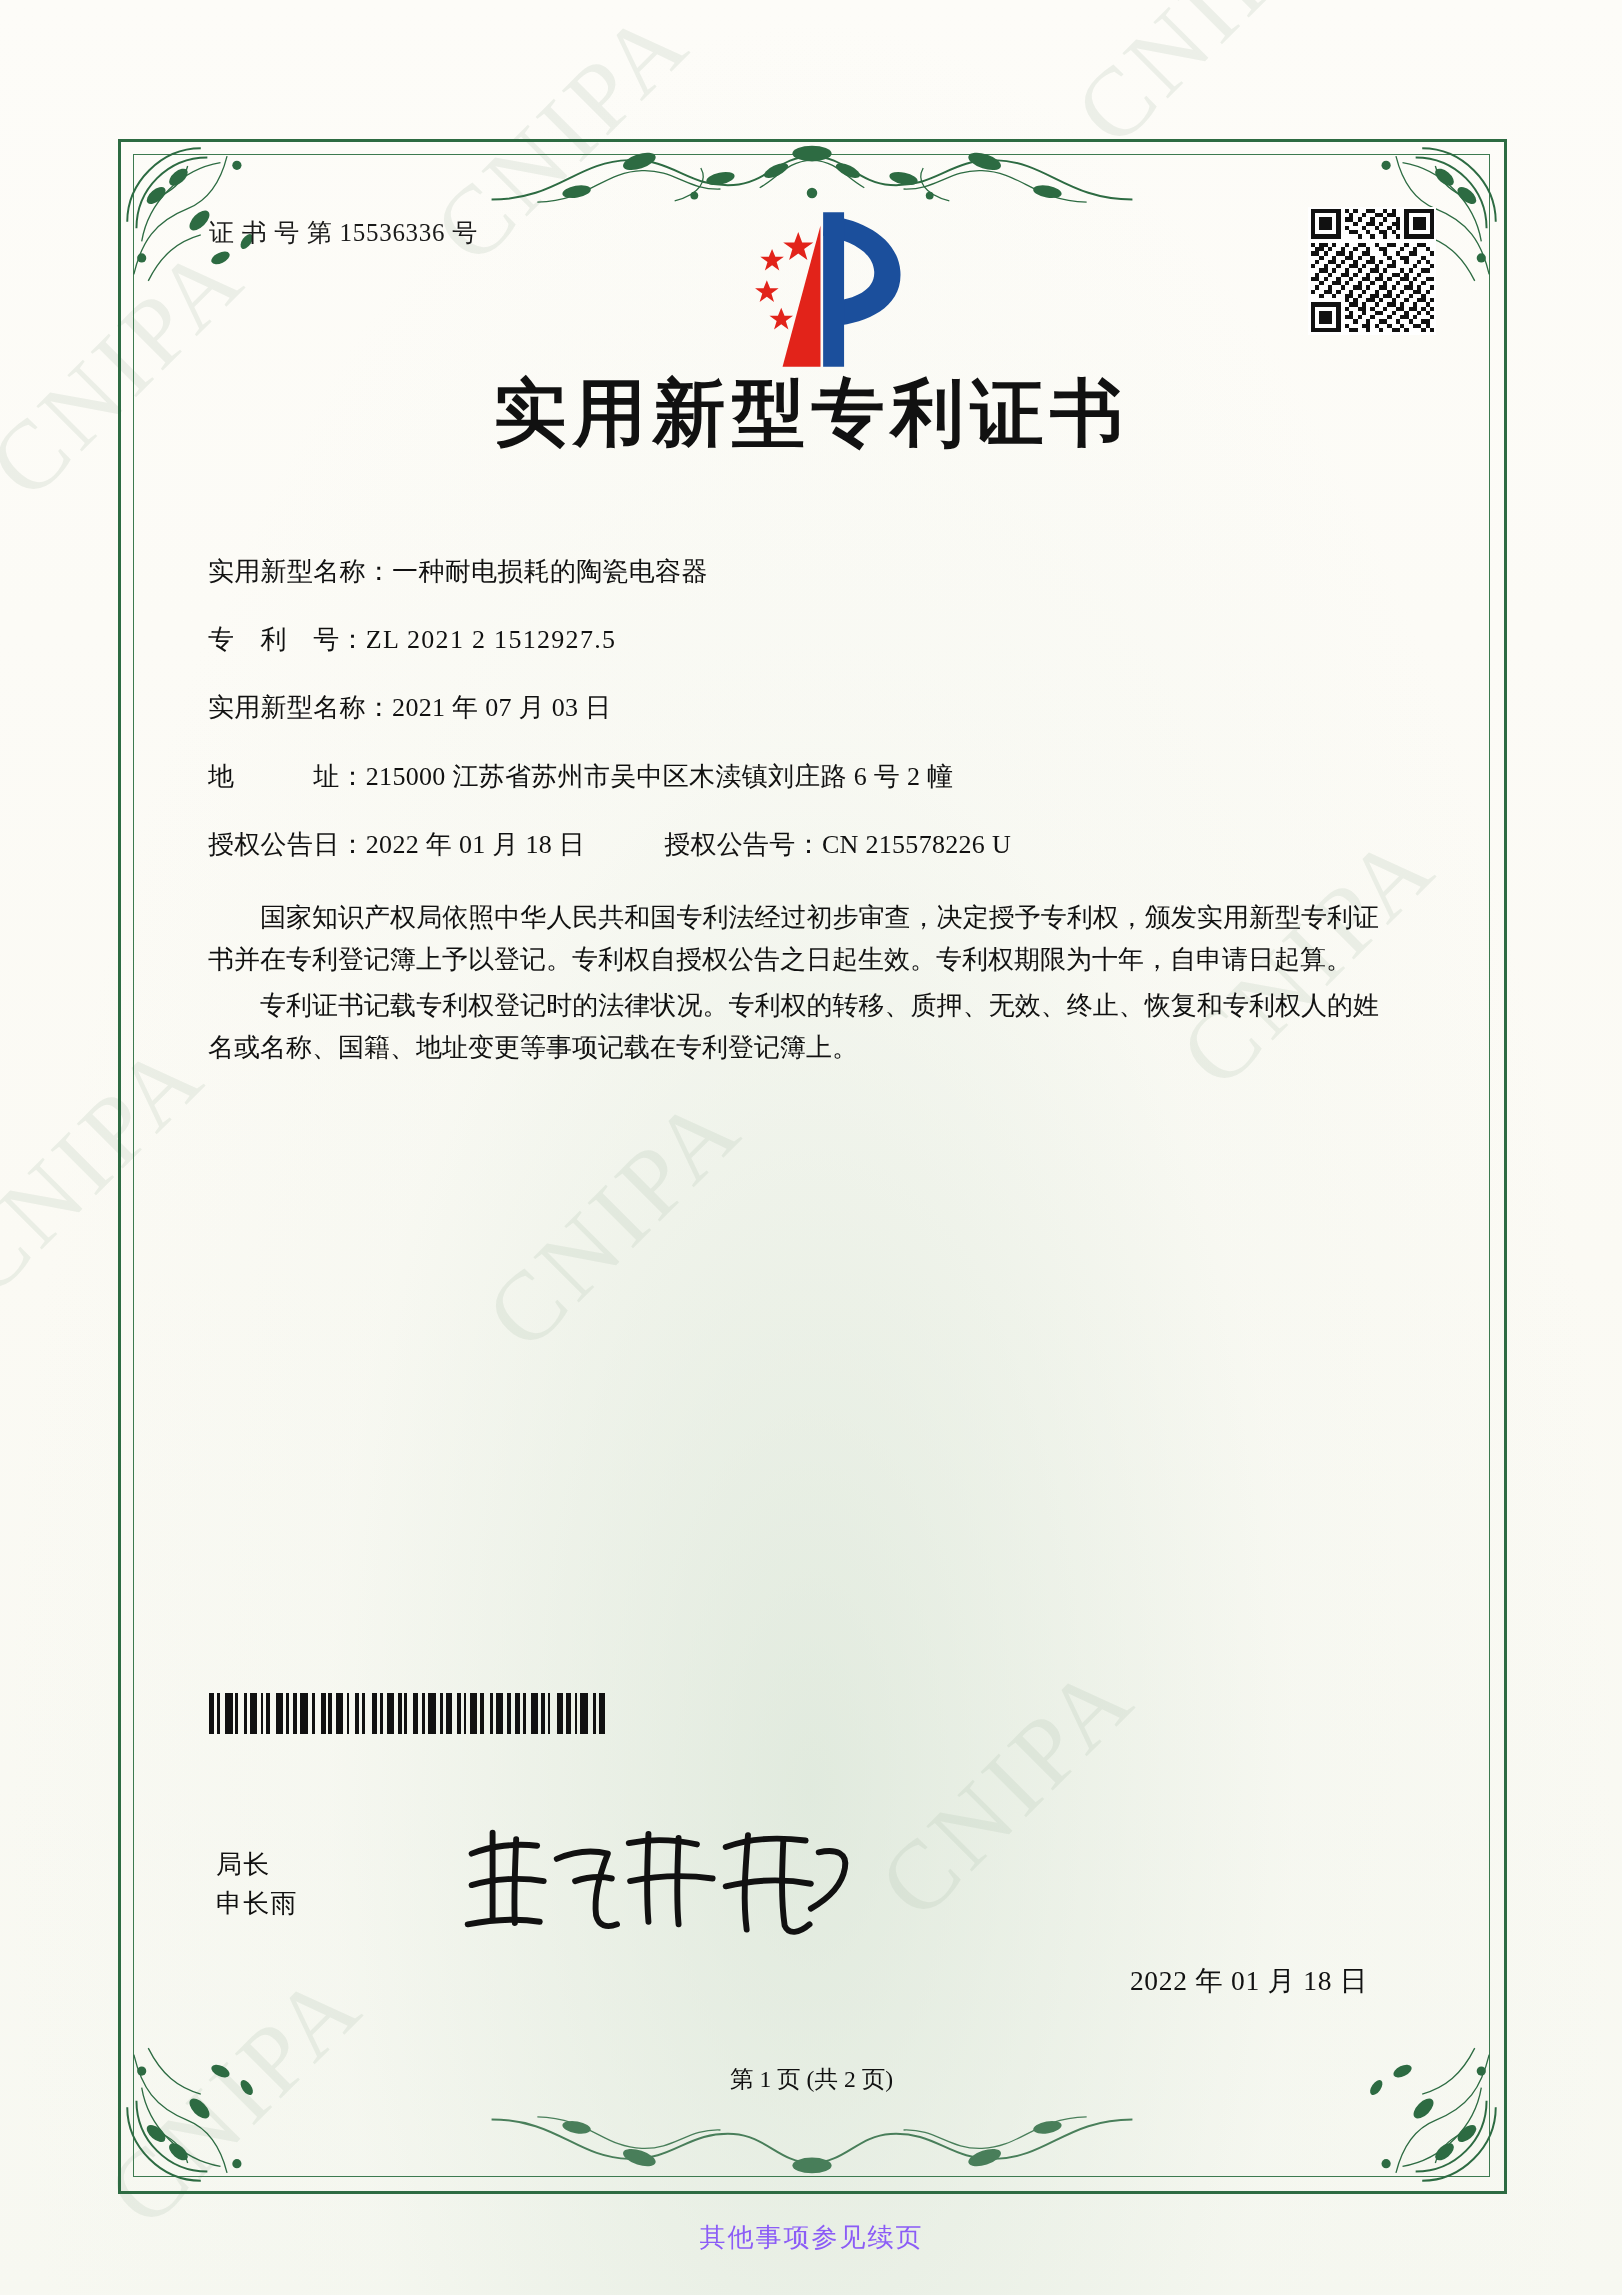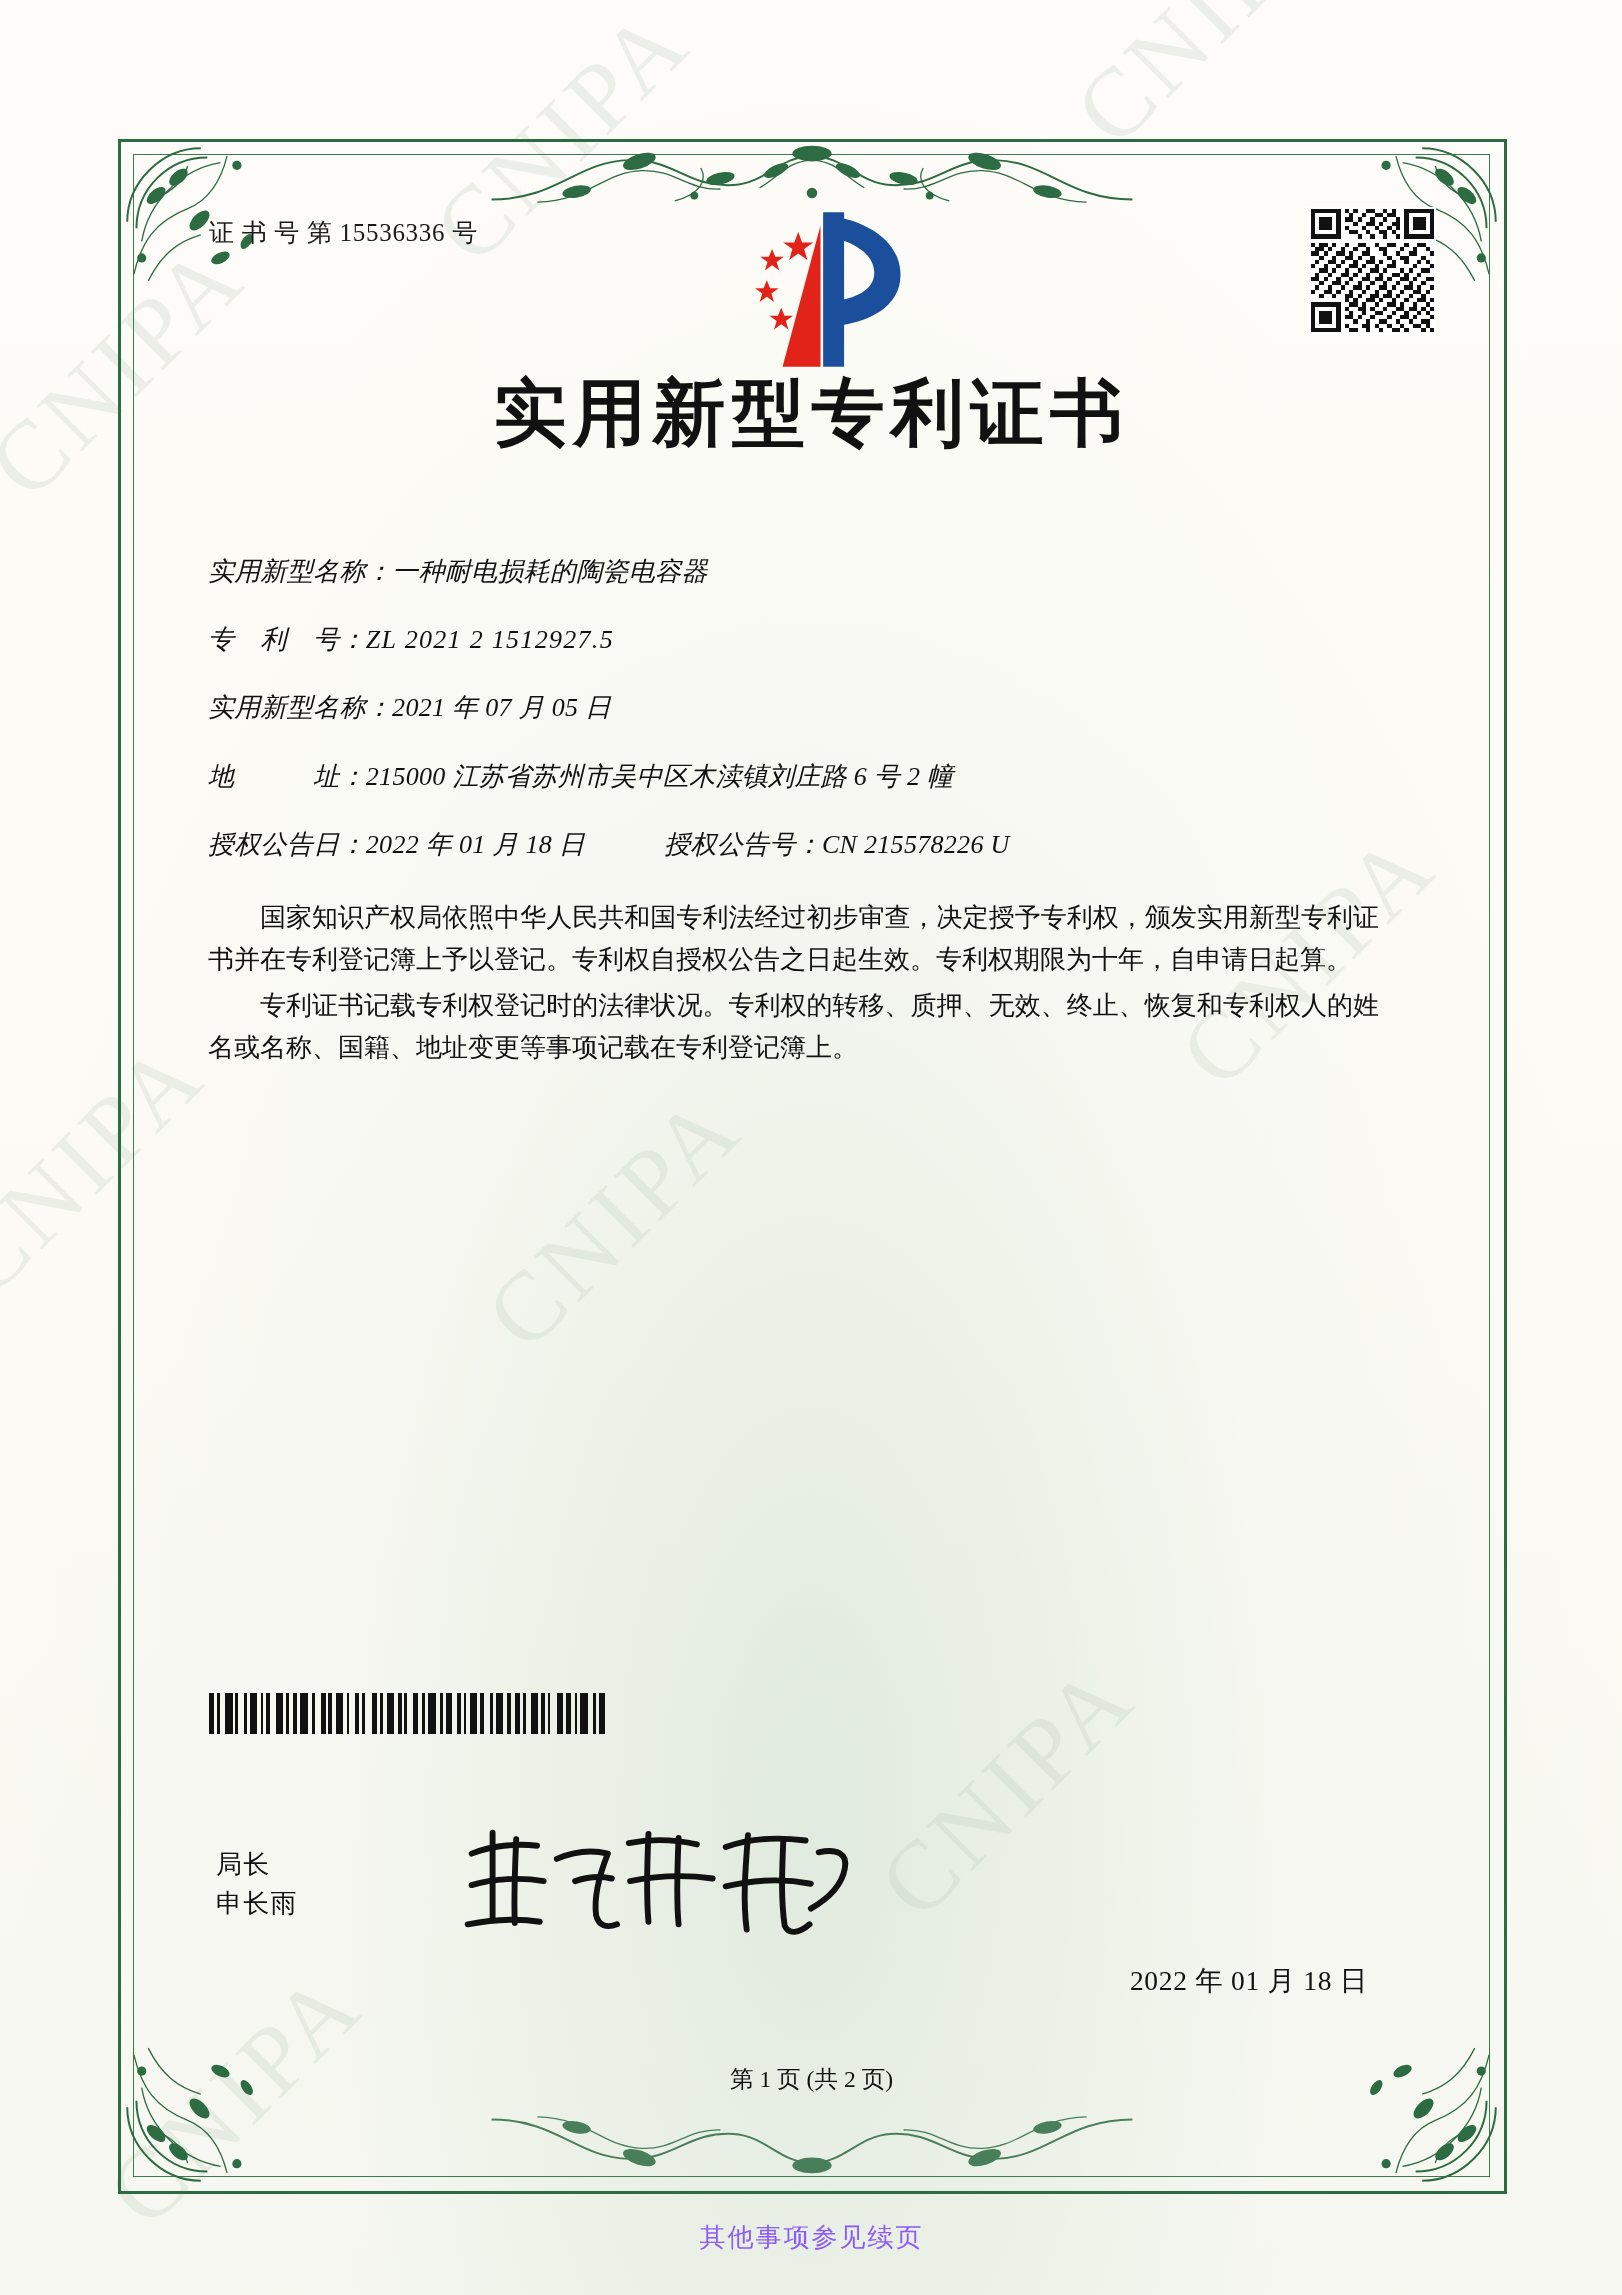--- a/index.html
+++ b/index.html
@@ -145,21 +145,20 @@
     font-size: 73px;
     font-weight: 700;
     letter-spacing: 6.5px;
     color: #111;
     font-family: "Liberation Serif", "DejaVu Serif", serif;
   }
 
   .fields {
     margin-top: 92px;
     margin-left: 38px;
-    font-style: italic;
   }
   .field-row {
     display: flex;
     align-items: baseline;
     font-size: 26px;
     color: #111;
     margin-bottom: 37px;
     line-height: 1.2;
   }
   .fl {
@@ -657,21 +656,21 @@
       <div class="field-row">
         <span class="fl">实用新型名称：</span>
         <span class="fv">一种耐电损耗的陶瓷电容器</span>
       </div>
       <div class="field-row">
         <span class="fl">专　利　号：</span>
         <span class="fv mono-spaced">ZL 2021 2 1512927.5</span>
       </div>
       <div class="field-row">
         <span class="fl">实用新型名称：</span>
-        <span class="fv">2021 年 07 月 05 日</span>
+        <span class="fv">2021 年 07 月 03 日</span>
       </div>
       <div class="field-row">
         <span class="fl">地　　　址：</span>
         <span class="fv">215000 江苏省苏州市吴中区木渎镇刘庄路 6 号 2 幢</span>
       </div>
       <div class="field-row dual">
         <span class="fl">授权公告日：</span>
         <span class="fv">2022 年 01 月 18 日</span>
         <span class="gap"></span>
         <span class="fl">授权公告号：</span>

